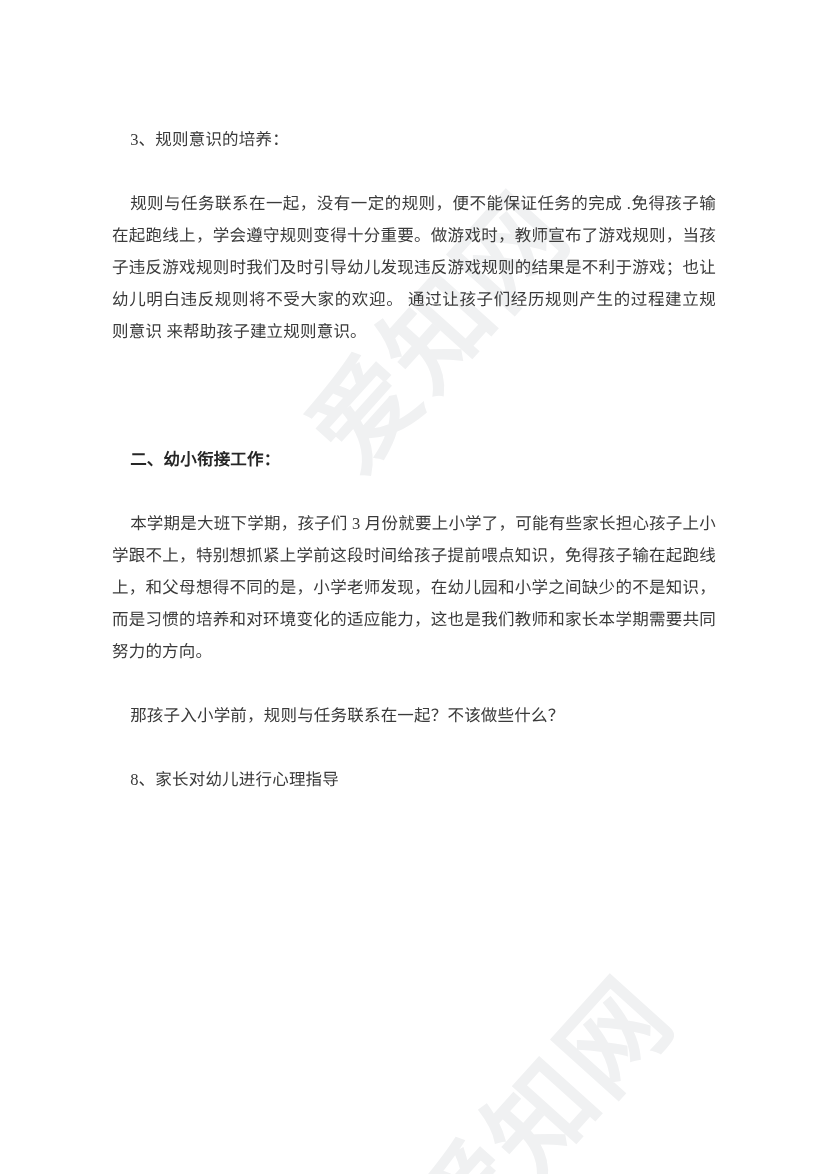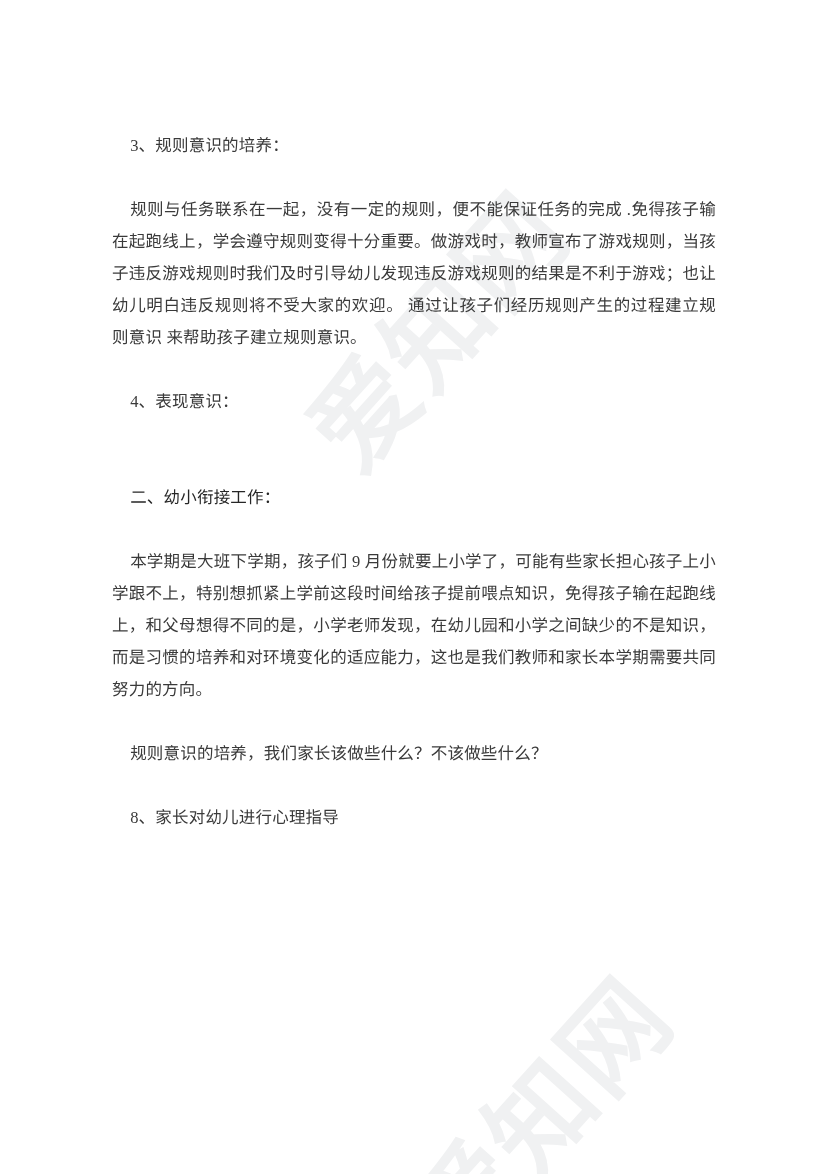--- a/index.html
+++ b/index.html
@@ -41,38 +41,38 @@
     top: 1180px;
     font-size: 104px;
     transform: rotate(-48deg);
     transform-origin: left top;
   }
 
   
   .content {
     position: absolute;
     left: 112px;
-    top: 130px;
+    top: 124px;
     width: 604px;
   }
 
   .para {
     margin: 0 0 0 0;
     font-size: 16.5px;
     line-height: 32px;
     text-align: justify;
     text-justify: inter-ideograph;
     letter-spacing: 0.2px;
     color: #3a3a3a;
   }
   .para.indent-small {
     text-indent: 1.1em;
   }
   .para.bold {
-    font-weight: 400;
+    font-weight: 700;
     color: #262626;
   }
   .spacer-md { height: 32px; }
 </style>
 </head>
 <body>
 
 <div class="page">
 
   <div class="watermark watermark--mid">爱知网</div>
@@ -82,35 +82,34 @@
   <div class="content">
 
     <p class="para indent-small">3、规则意识的培养：</p>
 
     <div class="spacer-md"></div>
 
     <p class="para indent-small">规则与任务联系在一起，没有一定的规则，便不能保证任务的完成 .免得孩子输在起跑线上，学会遵守规则变得十分重要。做游戏时，教师宣布了游戏规则，当孩子违反游戏规则时我们及时引导幼儿发现违反游戏规则的结果是不利于游戏；也让幼儿明白违反规则将不受大家的欢迎。 通过让孩子们经历规则产生的过程建立规则意识 来帮助孩子建立规则意识。</p>
 
     <div class="spacer-md"></div>
 
-    <p class="para indent-small">4、表现意识：</p>
 
     <div class="spacer-md"></div>
 
 
     <div class="spacer-md"></div>
 
     <p class="para bold indent-small">二、幼小衔接工作：</p>
 
     <div class="spacer-md"></div>
 
-    <p class="para indent-small">本学期是大班下学期，孩子们 9 月份就要上小学了，可能有些家长担心孩子上小学跟不上，特别想抓紧上学前这段时间给孩子提前喂点知识，免得孩子输在起跑线上，和父母想得不同的是，小学老师发现，在幼儿园和小学之间缺少的不是知识，而是习惯的培养和对环境变化的适应能力，这也是我们教师和家长本学期需要共同努力的方向。</p>
+    <p class="para indent-small">本学期是大班下学期，孩子们 3 月份就要上小学了，可能有些家长担心孩子上小学跟不上，特别想抓紧上学前这段时间给孩子提前喂点知识，免得孩子输在起跑线上，和父母想得不同的是，小学老师发现，在幼儿园和小学之间缺少的不是知识，而是习惯的培养和对环境变化的适应能力，这也是我们教师和家长本学期需要共同努力的方向。</p>
 
     <div class="spacer-md"></div>
 
-    <p class="para indent-small">规则意识的培养，我们家长该做些什么？不该做些什么？</p>
+    <p class="para indent-small">那孩子入小学前，规则与任务联系在一起？不该做些什么？</p>
 
     <div class="spacer-md"></div>
 
     <p class="para indent-small">8、家长对幼儿进行心理指导</p>
 
   </div>
 </div>
 
 </body></html>

